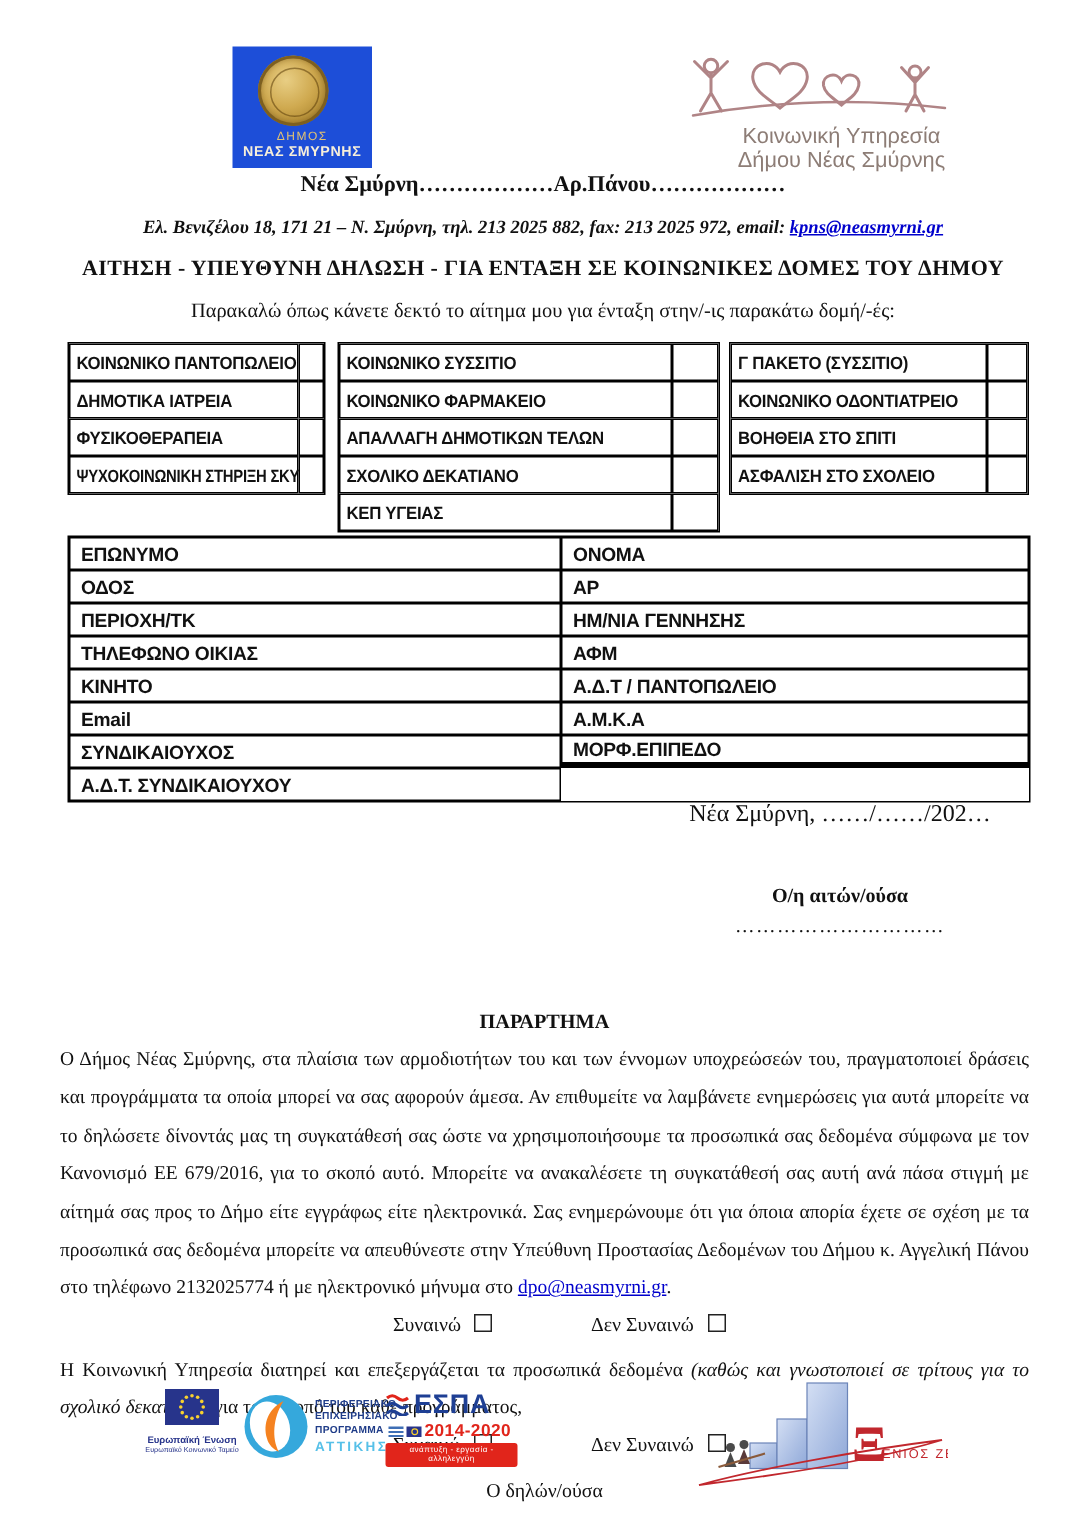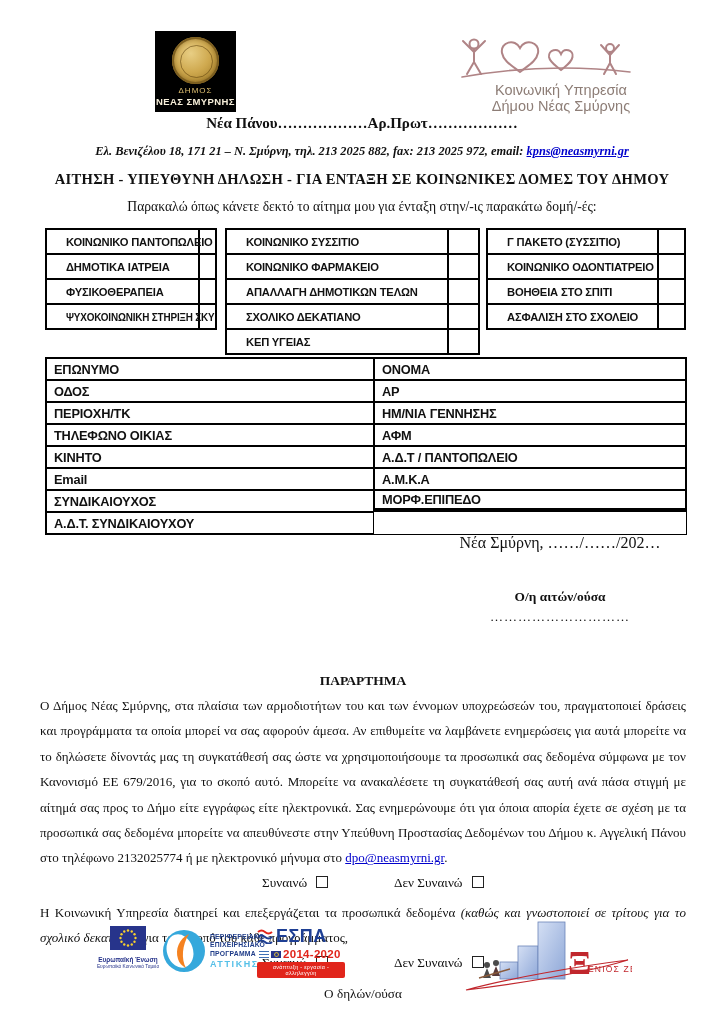--- a/index.html
+++ b/index.html
@@ -1,20 +1,20 @@
 <!DOCTYPE html>
 <html><head>
 <meta charset="utf-8">
 <style>
   html,body{margin:0;padding:0;background:#fff;}
   .page{position:relative;width:724px;height:1024px;background:#fff;overflow:hidden;
         font-family:"Liberation Serif",serif;color:#111;}
 
   
-  .muni-logo{position:absolute;left:155px;top:31px;width:81px;height:81px;background:#000000;}
+  .muni-logo{position:absolute;left:155px;top:31px;width:81px;height:81px;background:#1d4ed8;padding-left:12px;}
   .muni-coin{position:absolute;left:17px;top:6px;width:47px;height:47px;border-radius:50%;
     background:radial-gradient(circle at 40% 35%, #E8CE84 0%, #CFA94F 45%, #B08A33 75%, #8F6E24 100%);
     box-shadow:inset 0 0 0 2px #7d5f20, inset 0 0 6px #6b4f18;}
   .muni-coin::after{content:"";position:absolute;left:8px;top:8px;width:31px;height:31px;border-radius:50%;
     border:1px solid rgba(90,60,10,.55);}
   .muni-t1{position:absolute;left:0;top:55px;width:100%;text-align:center;
     font-family:"Liberation Sans",sans-serif;font-size:8px;color:#E2C272;letter-spacing:1px;}
   .muni-t2{position:absolute;left:0;top:65px;width:100%;text-align:center;
     font-family:"Liberation Sans",sans-serif;font-size:9.5px;font-weight:bold;color:#F7EFDA;letter-spacing:.4px;}
 
@@ -30,21 +30,21 @@
   .title{top:171px;font-size:14.6px;font-weight:bold;letter-spacing:.3px;}
   .subtitle{top:199px;font-size:13.6px;}
 
   
   .structures{position:absolute;left:45px;top:228px;display:flex;align-items:flex-start;}
   .sgroup{display:grid;border:1.5px solid #000;}
   .g1{grid-template-columns:153px 17px;margin-right:8px;}
   .g2{grid-template-columns:222px 31px;margin-right:6px;}
   .g3{grid-template-columns:171px 27px;}
   .scell{border:1px solid #000;height:25px;display:flex;align-items:center;background:#fff;box-sizing:border-box;}
-  .scell.label{padding-left:19px;font-family:"Liberation Sans",sans-serif;font-weight:bold;
+  .scell.label{padding-left:4px;font-family:"Liberation Sans",sans-serif;font-weight:bold;
     font-size:11.8px;letter-spacing:-.2px;}
   .cond{display:inline-block;transform:scaleX(.95);transform-origin:0 50%;white-space:nowrap;}
   .cond.tight{transform:scaleX(.84);}
 
   
   .details{position:absolute;left:45px;top:357px;display:grid;grid-template-columns:328px 312px;
     border:1.5px solid #000;}
   .dcell{border:1px solid #000;height:22px;display:flex;align-items:center;padding-left:7px;
     font-family:"Liberation Sans",sans-serif;font-weight:bold;font-size:12.8px;letter-spacing:-.2px;
     background:#fff;box-sizing:border-box;}
@@ -116,21 +116,21 @@
         <path d="M152 16 L152 27 M152 27 L146 38 M152 27 L158 38 M152 19 L143 9 M152 19 L161 9"></path>
         <path d="M4 41 Q 88 26 172 36" stroke-width="1.6"></path>
       </g>
     </svg>
     <div class="social-text">
       <div>Κοινωνική Υπηρεσία</div>
       <div>Δήμου Νέας Σμύρνης</div>
     </div>
   </div>
 
-  <div class="cline protocol">Νέα Πάνου………………Αρ.Πρωτ………………</div>
+  <div class="cline protocol">Νέα Σμύρνη………………Αρ.Πάνου………………</div>
   <div class="cline address">
     <span>Ελ. Βενιζέλου 18, 171 21 – Ν. Σμύρνη, τηλ. 213 2025 882, fax: 213 2025 972, email: </span><a class="linky">kpns@neasmyrni.gr</a>
   </div>
   <div class="cline title">ΑΙΤΗΣΗ - ΥΠΕΥΘΥΝΗ ΔΗΛΩΣΗ - ΓΙΑ ΕΝΤΑΞΗ ΣΕ ΚΟΙΝΩΝΙΚΕΣ ΔΟΜΕΣ ΤΟΥ ΔΗΜΟΥ</div>
   <div class="cline subtitle">Παρακαλώ όπως κάνετε δεκτό το αίτημα μου για ένταξη στην/-ις παρακάτω δομή/-ές:</div>
 
   <div class="structures">
     <div class="sgroup g1">
       <div class="scell label">
           <span class="cond">ΚΟΙΝΩΝΙΚΟ ΠΑΝΤΟΠΩΛΕΙΟ</span>

